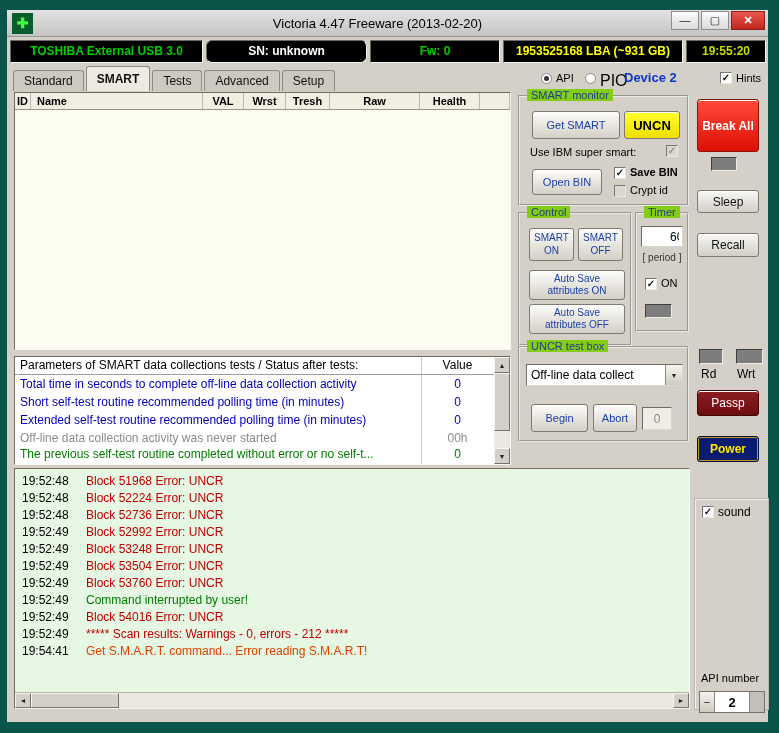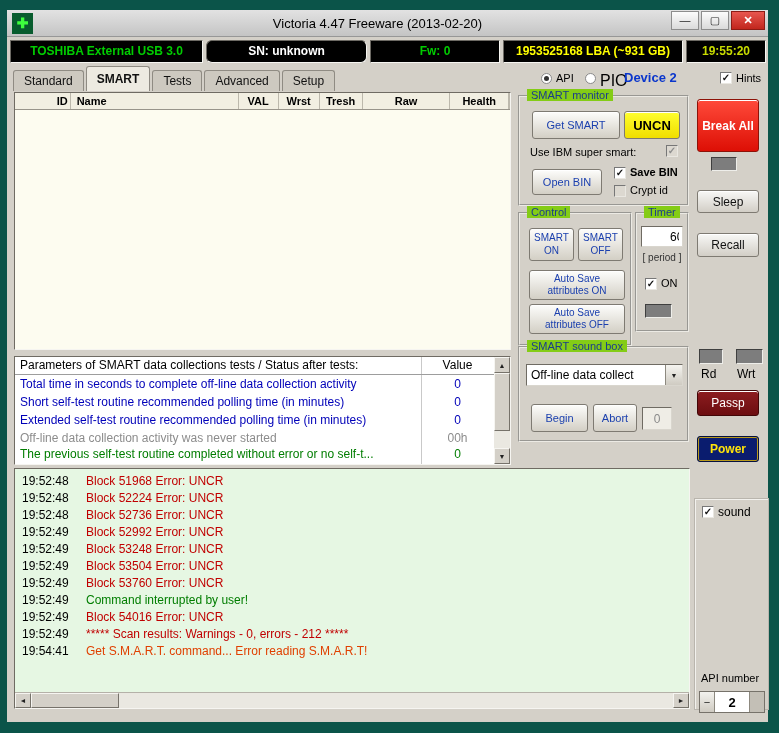--- a/index.html
+++ b/index.html
@@ -154,21 +154,21 @@
     <span class="side-lbl lbl-grey" style="left:593px; top:7px; font-size:16px;">PIO</span>
     <span class="device-lbl" style="left:617px; top:5px;">Device 2</span>
     <div class="cb" style="left:713px; top:7px;">
         <span>✓</span>
       </div>
     <span class="side-lbl" style="left:729px; top:7px; font-size:11px;">Hints</span>
   </div>
 
   <div class="smart-table">
     <div class="sth">
-      <div style="width:16px;margin-left:40px;">ID</div>
+      <div style="width:16px;">ID</div>
       <div style="width:172px;" class="name">Name</div>
       <div style="width:41px;">VAL</div>
       <div style="width:42px;">Wrst</div>
       <div style="width:44px;">Tresh</div>
       <div style="width:90px;">Raw</div>
       <div style="width:60px;">Health</div>
       <div style="flex:1;"></div>
     </div>
   </div>
 
@@ -214,21 +214,21 @@
     <input class="field" style="left: 4px; top: 12px; width: 42px; height: 21px; padding-left: 28px;" value="60">
     <span class="side-lbl" style="left:0; top:38px; width:50px; text-align:center; font-size:10px; color:#333;">[ period ]</span>
     <div class="cb" style="left:8px; top:64px;">
         <span>✓</span>
       </div>
     <span class="side-lbl" style="left:24px; top:63px; font-size:11px;">ON</span>
     <div class="slot" style="left:8px; top:90px; width:27px; height:14px;"></div>
   </div>
 
   <div class="group" style="left:511px; top:336px; width:171px; height:96px;">
-    <div class="gtitle">SMART sound box</div>
+    <div class="gtitle">UNCR test box</div>
     <div class="combo" style="left:6px; top:16px; width:157px; height:22px;">
       <span>Off-line data collect</span>
       <span class="combo-btn">
           <span>▼</span>
         </span>
     </div>
     <div class="xbtn" style="left:11px; top:56px; width:57px; height:28px;">Begin</div>
     <div class="xbtn" style="left:73px; top:56px; width:44px; height:28px;">Abort</div>
     <input class="field dis" style="left: 122px; top: 59px; width: 30px; height: 23px;" disabled="" value="0">
   </div>

